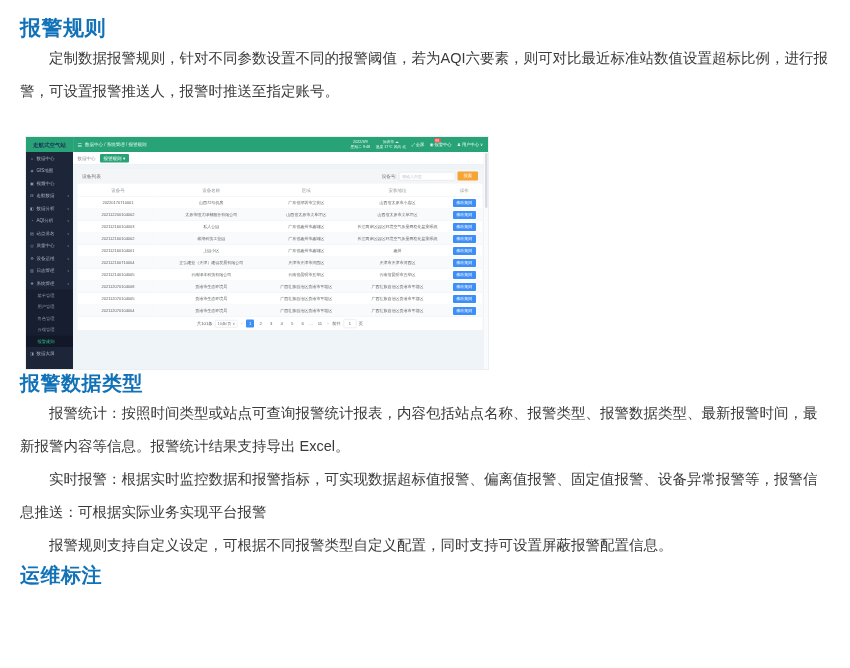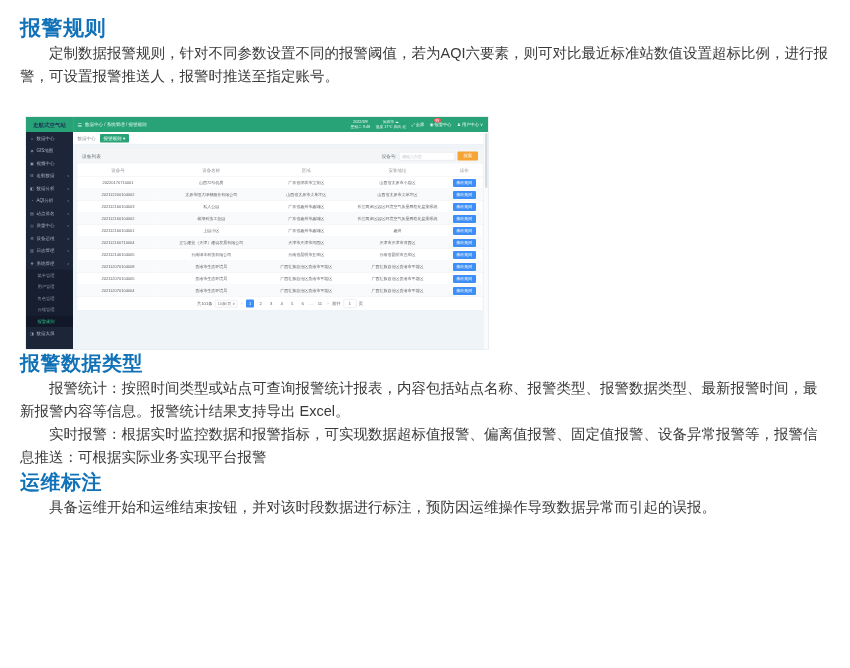--- a/index.html
+++ b/index.html
@@ -1,20 +1,20 @@
 <!DOCTYPE html>
 <html><head>
 <meta charset="utf-8">
 <style>
   html,body{margin:0;padding:0;background:#fff;}
   body{width:850px;height:668px;overflow:hidden;font-family:"Liberation Sans","DejaVu Sans",sans-serif;}
   .doc{width:850px;height:668px;box-sizing:border-box;padding:14px 20px 0 20px;background:#fff;}
   h1.sec,h2.sec{margin:0;color:#1272b8;font-size:21px;font-weight:bold;letter-spacing:.5px;}
   h2.sec{font-size:20px;}
-  p.para{margin:0;color:#3a3a3a;font-size:14.5px;line-height:23px;text-indent:2em;}
+  p.para{margin:0;color:#3a3a3a;font-size:14.5px;line-height:33px;text-indent:2em;}
   .gap-s{margin-top:17px;}
   .gap-m{margin-top:26px;font-family:Liberation Mono, monospace;}
   .gap-l{margin-top:36px;}
 
   
   .mini-wrap{position:relative;width:462px;height:232px;margin:28px 0 0 5px;overflow:hidden;border:1px solid #eceff2;}
   .mini-app{width:924px;height:464px;transform:scale(.5);transform-origin:0 0;background:#eef3f7;display:flex;flex-direction:column;font-family:"Liberation Sans","DejaVu Sans",sans-serif;}
   .mini-header{flex:0 0 30px;background:#28a377;display:flex;align-items:center;color:#f2fff9;}
   .mini-logo{width:94px;height:30px;background:#28a377;color:#1d3557;font-weight:bold;font-size:11px;display:flex;align-items:center;justify-content:center;border-right:1px solid rgba(255,255,255,.15);}
   .mh-collapse{font-size:10px;margin:0 6px 0 8px;opacity:.9;}
@@ -299,17 +299,17 @@
             <div class="thumb"></div>
           </div>
       </div>
 
     </div>
   </div>
 
   <h2 class="sec gap-l">报警数据类型</h2>
   <p class="para">报警统计：按照时间类型或站点可查询报警统计报表，内容包括站点名称、报警类型、报警数据类型、最新报警时间，最新报警内容等信息。报警统计结果支持导出 Excel。</p>
   <p class="para gap-s">实时报警：根据实时监控数据和报警指标，可实现数据超标值报警、偏离值报警、固定值报警、设备异常报警等，报警信息推送：可根据实际业务实现平台报警</p>
+  <p class="para">报警规则支持自定义设定，可根据不同报警类型自定义配置，同时支持可设置屏蔽报警配置信息。</p>
 
   <h2 class="sec gap-m">运维标注</h2>
-  <p class="para gap-s">具备运维开始和运维结束按钮，并对该时段数据进行标注，预防因运维操作导致数据异常而引起的误报。</p>
 
 </div>
 
 </body></html>

